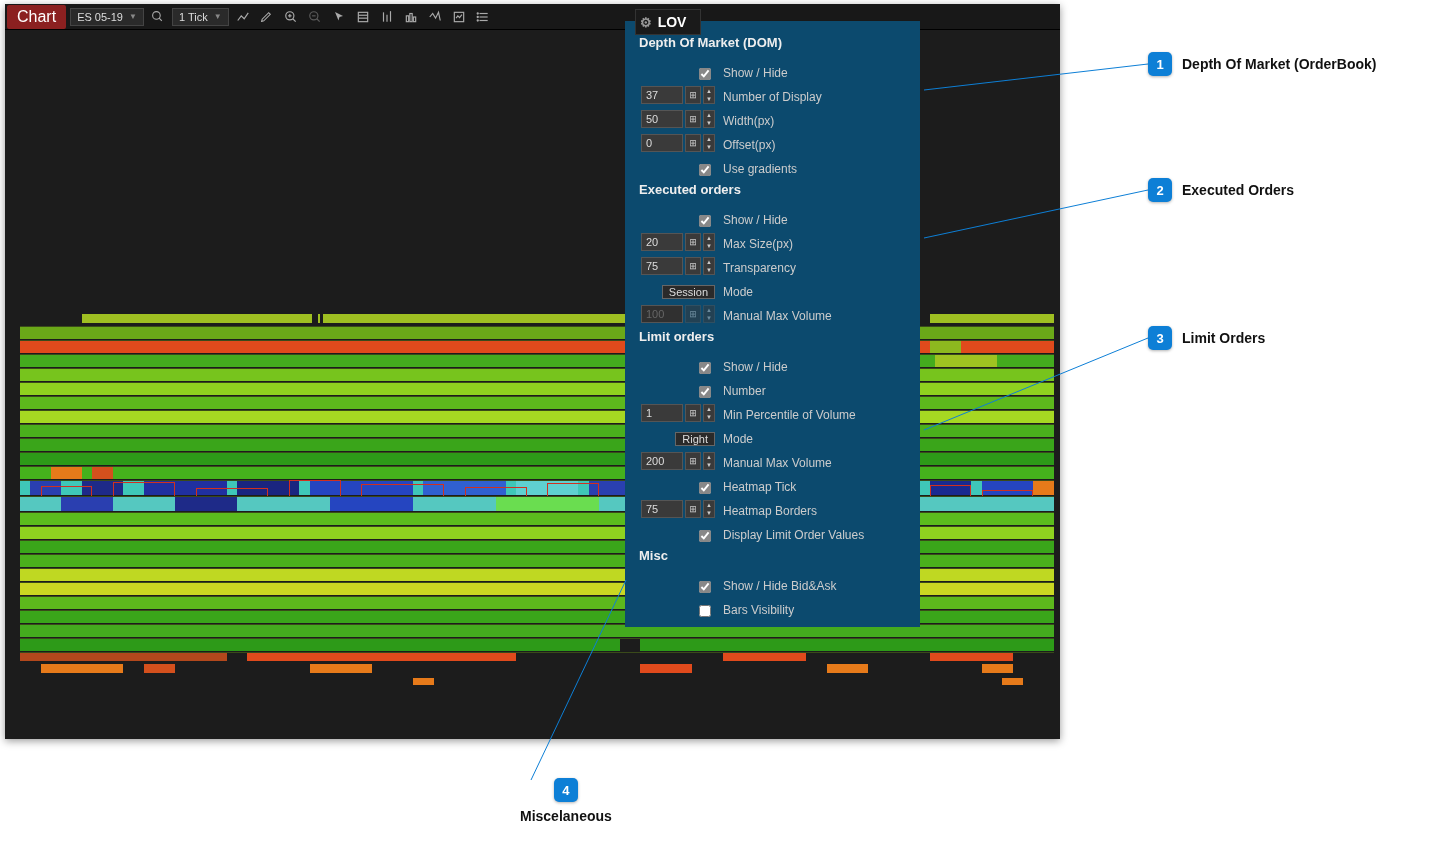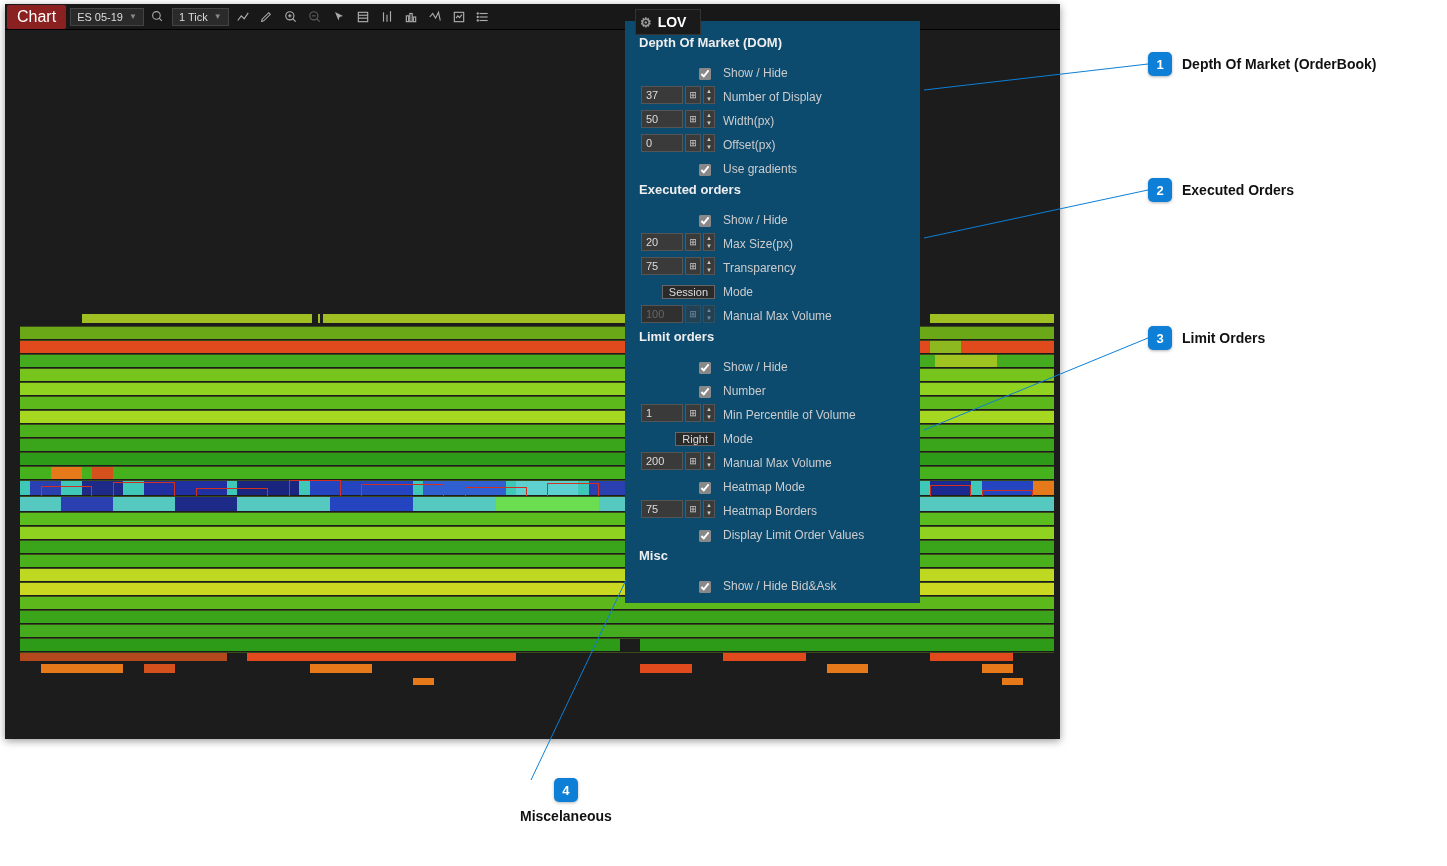--- a/index.html
+++ b/index.html
@@ -423,21 +423,21 @@
               <span>▼</span>
             </div>
           </div>
         </div>
         <span class="lbl">Manual Max Volume</span>
       </div>
     <div class="row">
         <div class="ctrl">
           <input type="checkbox" checked="" style="">
         </div>
-        <span class="lbl">Heatmap Mode</span>
+        <span class="lbl">Heatmap Tick</span>
       </div>
     <div class="row">
         <div class="ctrl">
           <div class="spinwrap">
             <input class="num" value="75" style="">
             <div class="calc">⊞</div>
             <div class="spin">
               <span>▲</span>
               <span>▼</span>
             </div>
@@ -451,20 +451,26 @@
         </div>
         <span class="lbl">Display Limit Order Values</span>
       </div>
 
     <div class="section-head">Misc</div>
     <div class="row">
         <div class="ctrl">
           <input type="checkbox" checked="" style="">
         </div>
         <span class="lbl">Show / Hide Bid&amp;Ask</span>
+      </div>
+    <div class="row">
+        <div class="ctrl">
+          <input type="checkbox" style="">
+        </div>
+        <span class="lbl">Bars Visibility</span>
       </div>
   </div>
 
 </div>
 
 <svg class="line" style="left:0;top:0;width:1447px;height:866px">
   <line x1="924" y1="90" x2="1148" y2="64"></line>
   <line x1="924" y1="238" x2="1148" y2="190"></line>
   <line x1="924" y1="430" x2="1148" y2="338"></line>
   <line x1="626" y1="580" x2="531" y2="780"></line>

